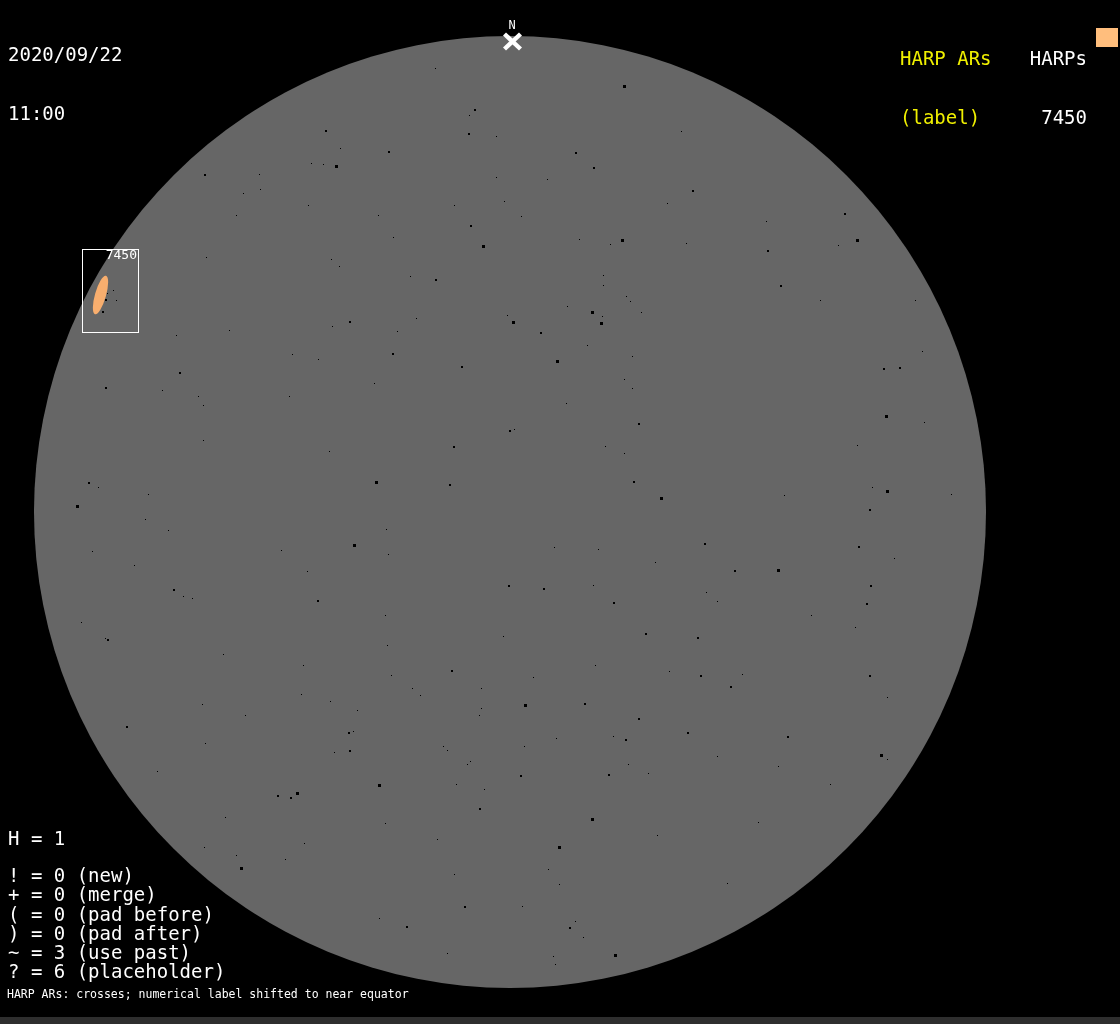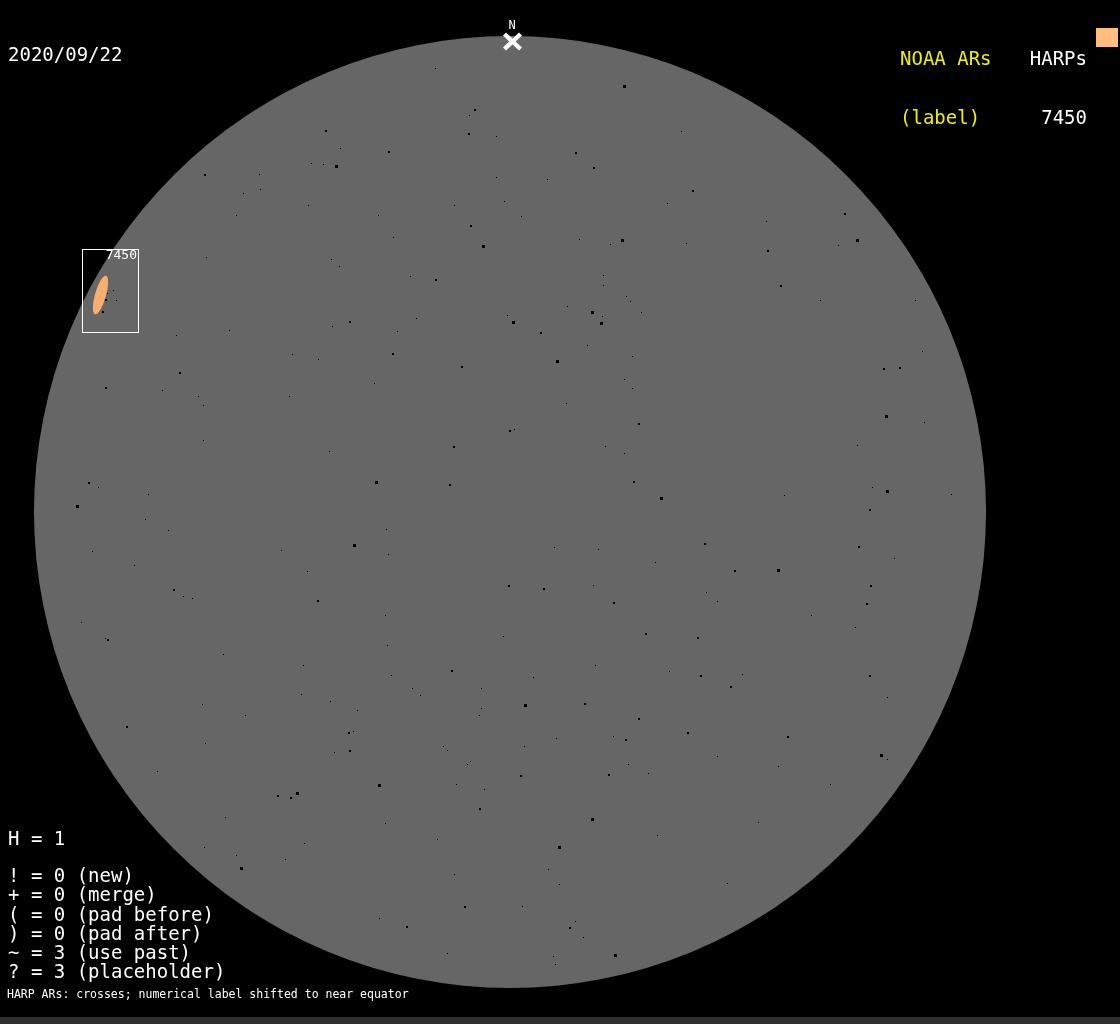--- a/index.html
+++ b/index.html
@@ -325,24 +325,25 @@
       <div class="speckle" style="left: 99px; top: 306px; width: 2px; height: 2px;"></div>
       <div class="speckle" style="left: 107px; top: 293px; width: 1px; height: 1px;"></div>
       <div class="speckle" style="left: 113px; top: 290px; width: 1px; height: 1px;"></div>
       <div class="speckle" style="left: 116px; top: 300px; width: 1px; height: 1px;"></div>
       <div class="speckle" style="left: 102px; top: 311px; width: 2px; height: 2px;"></div>
       <div class="speckle" style="left: 104px; top: 283px; width: 1px; height: 1px;"></div>
     </div>
 
   <div class="title-block">
     <div>2020/09/22</div>
+    <div>11:00</div>
   </div>
 
   <div class="noaa-block">
-    <div>NOAA ARs</div>
+    <div>HARP ARs</div>
     <div>(label)</div>
   </div>
 
   <div class="harps-block">
     <div>HARPs</div>
     <div>7450</div>
   </div>
 
   <div class="swatch"></div>
 
@@ -351,19 +352,19 @@
     <line x1="2.5" y1="2" x2="18.5" y2="17" stroke="#fff" stroke-width="4.4"></line>
     <line x1="18.5" y1="2" x2="2.5" y2="17" stroke="#fff" stroke-width="4.4"></line>
   </svg>
 
   <div class="harp-box">
     <div class="harp-box-label">7450</div>
     <div class="active-region"></div>
   </div>
 
   <div class="legend-h">H = 1</div>
-  <div class="legend-lines" id="legend-lines"><div>! = 0 (new)</div><div>+ = 0 (merge)</div><div>( = 0 (pad before)</div><div>) = 0 (pad after)</div><div>~ = 3 (use past)</div><div>? = 3 (placeholder)</div></div>
+  <div class="legend-lines" id="legend-lines"><div>! = 0 (new)</div><div>+ = 0 (merge)</div><div>( = 0 (pad before)</div><div>) = 0 (pad after)</div><div>~ = 3 (use past)</div><div>? = 6 (placeholder)</div></div>
 
   <div class="footnotes" id="footnotes"><div>HARP ARs: crosses; numerical label shifted to near equator</div></div>
 
   <div class="bottom-bar"></div>
 
 </div>
 
 </body></html>

